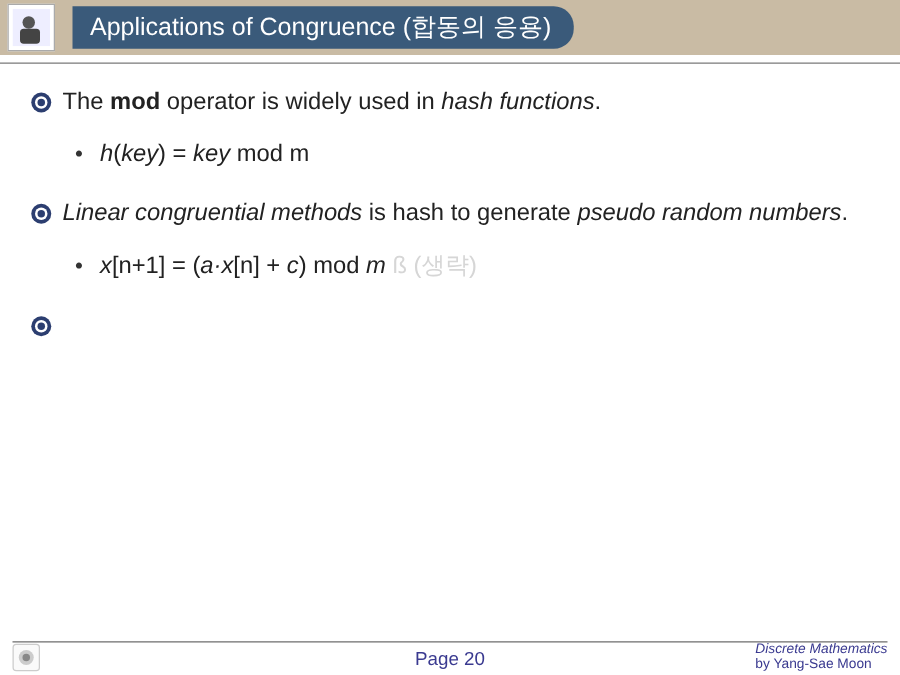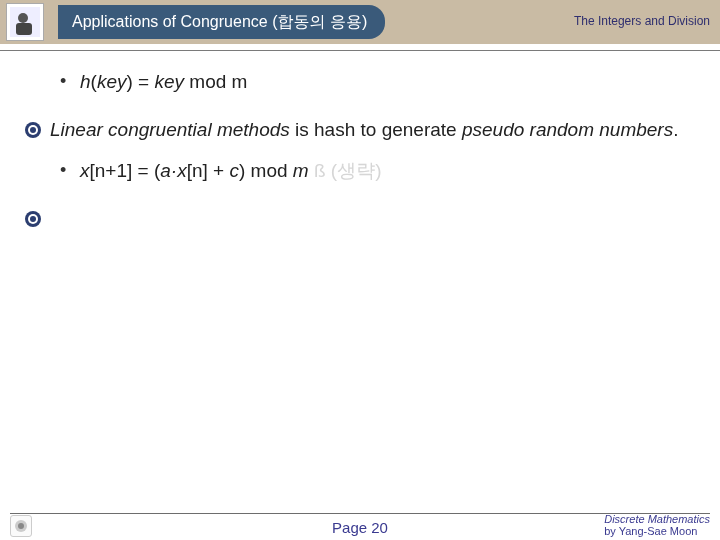--- a/index.html
+++ b/index.html
@@ -25,21 +25,21 @@
     display: flex;
     align-items: center;
     justify-content: center;
   }
   .header-icon svg { display: block; }
   .title-bar {
     margin-left: 14px;
     height: 34px;
     background: #3a5a7a;
     color: #fff;
-    font-size: 16px;
+    font-size: 20px;
     line-height: 34px;
     padding: 0 18px 0 14px;
     border-top-right-radius: 16px;
     border-bottom-right-radius: 16px;
     font-family: "Comic Sans MS", cursive, sans-serif;
   }
   .chapter {
     position: absolute;
     right: 10px;
     top: 14px;
@@ -119,26 +119,35 @@
 
 <div class="header">
   <div class="header-icon">
     <svg width="30" height="30" viewBox="0 0 30 30">
       <rect x="0" y="0" width="30" height="30" fill="#eef"></rect>
       <circle cx="13" cy="11" r="5" fill="#555"></circle>
       <rect x="6" y="16" width="16" height="12" rx="3" fill="#444"></rect>
     </svg>
   </div>
   <div class="title-bar">Applications of Congruence (합동의 응용)</div>
-  <div class="chapter">The Integers and Division</div>
 </div>
 <div class="header-rule"></div>
 
 <div class="content">
 
+  <div class="item-row">
+    <svg class="bullet-emblem" viewBox="0 0 18 18">
+      <circle cx="9" cy="9" r="8" fill="#2c3e70"></circle>
+      <circle cx="9" cy="9" r="5" fill="#fff"></circle>
+      <circle cx="9" cy="9" r="3" fill="#2c3e70"></circle>
+    </svg>
+    <div>
+      <span>The </span><b>mod</b><span> operator is widely used in </span><i>hash functions</i><span>.</span>
+    </div>
+  </div>
 
   <div class="sub-row">
     <div class="sub-bullet">•</div>
     <div>
       <i>h</i><span>(</span><i>key</i><span>) = </span><i>key</i><span> mod m</span>
     </div>
   </div>
 
   <div class="item-row">
     <svg class="bullet-emblem" viewBox="0 0 18 18">

